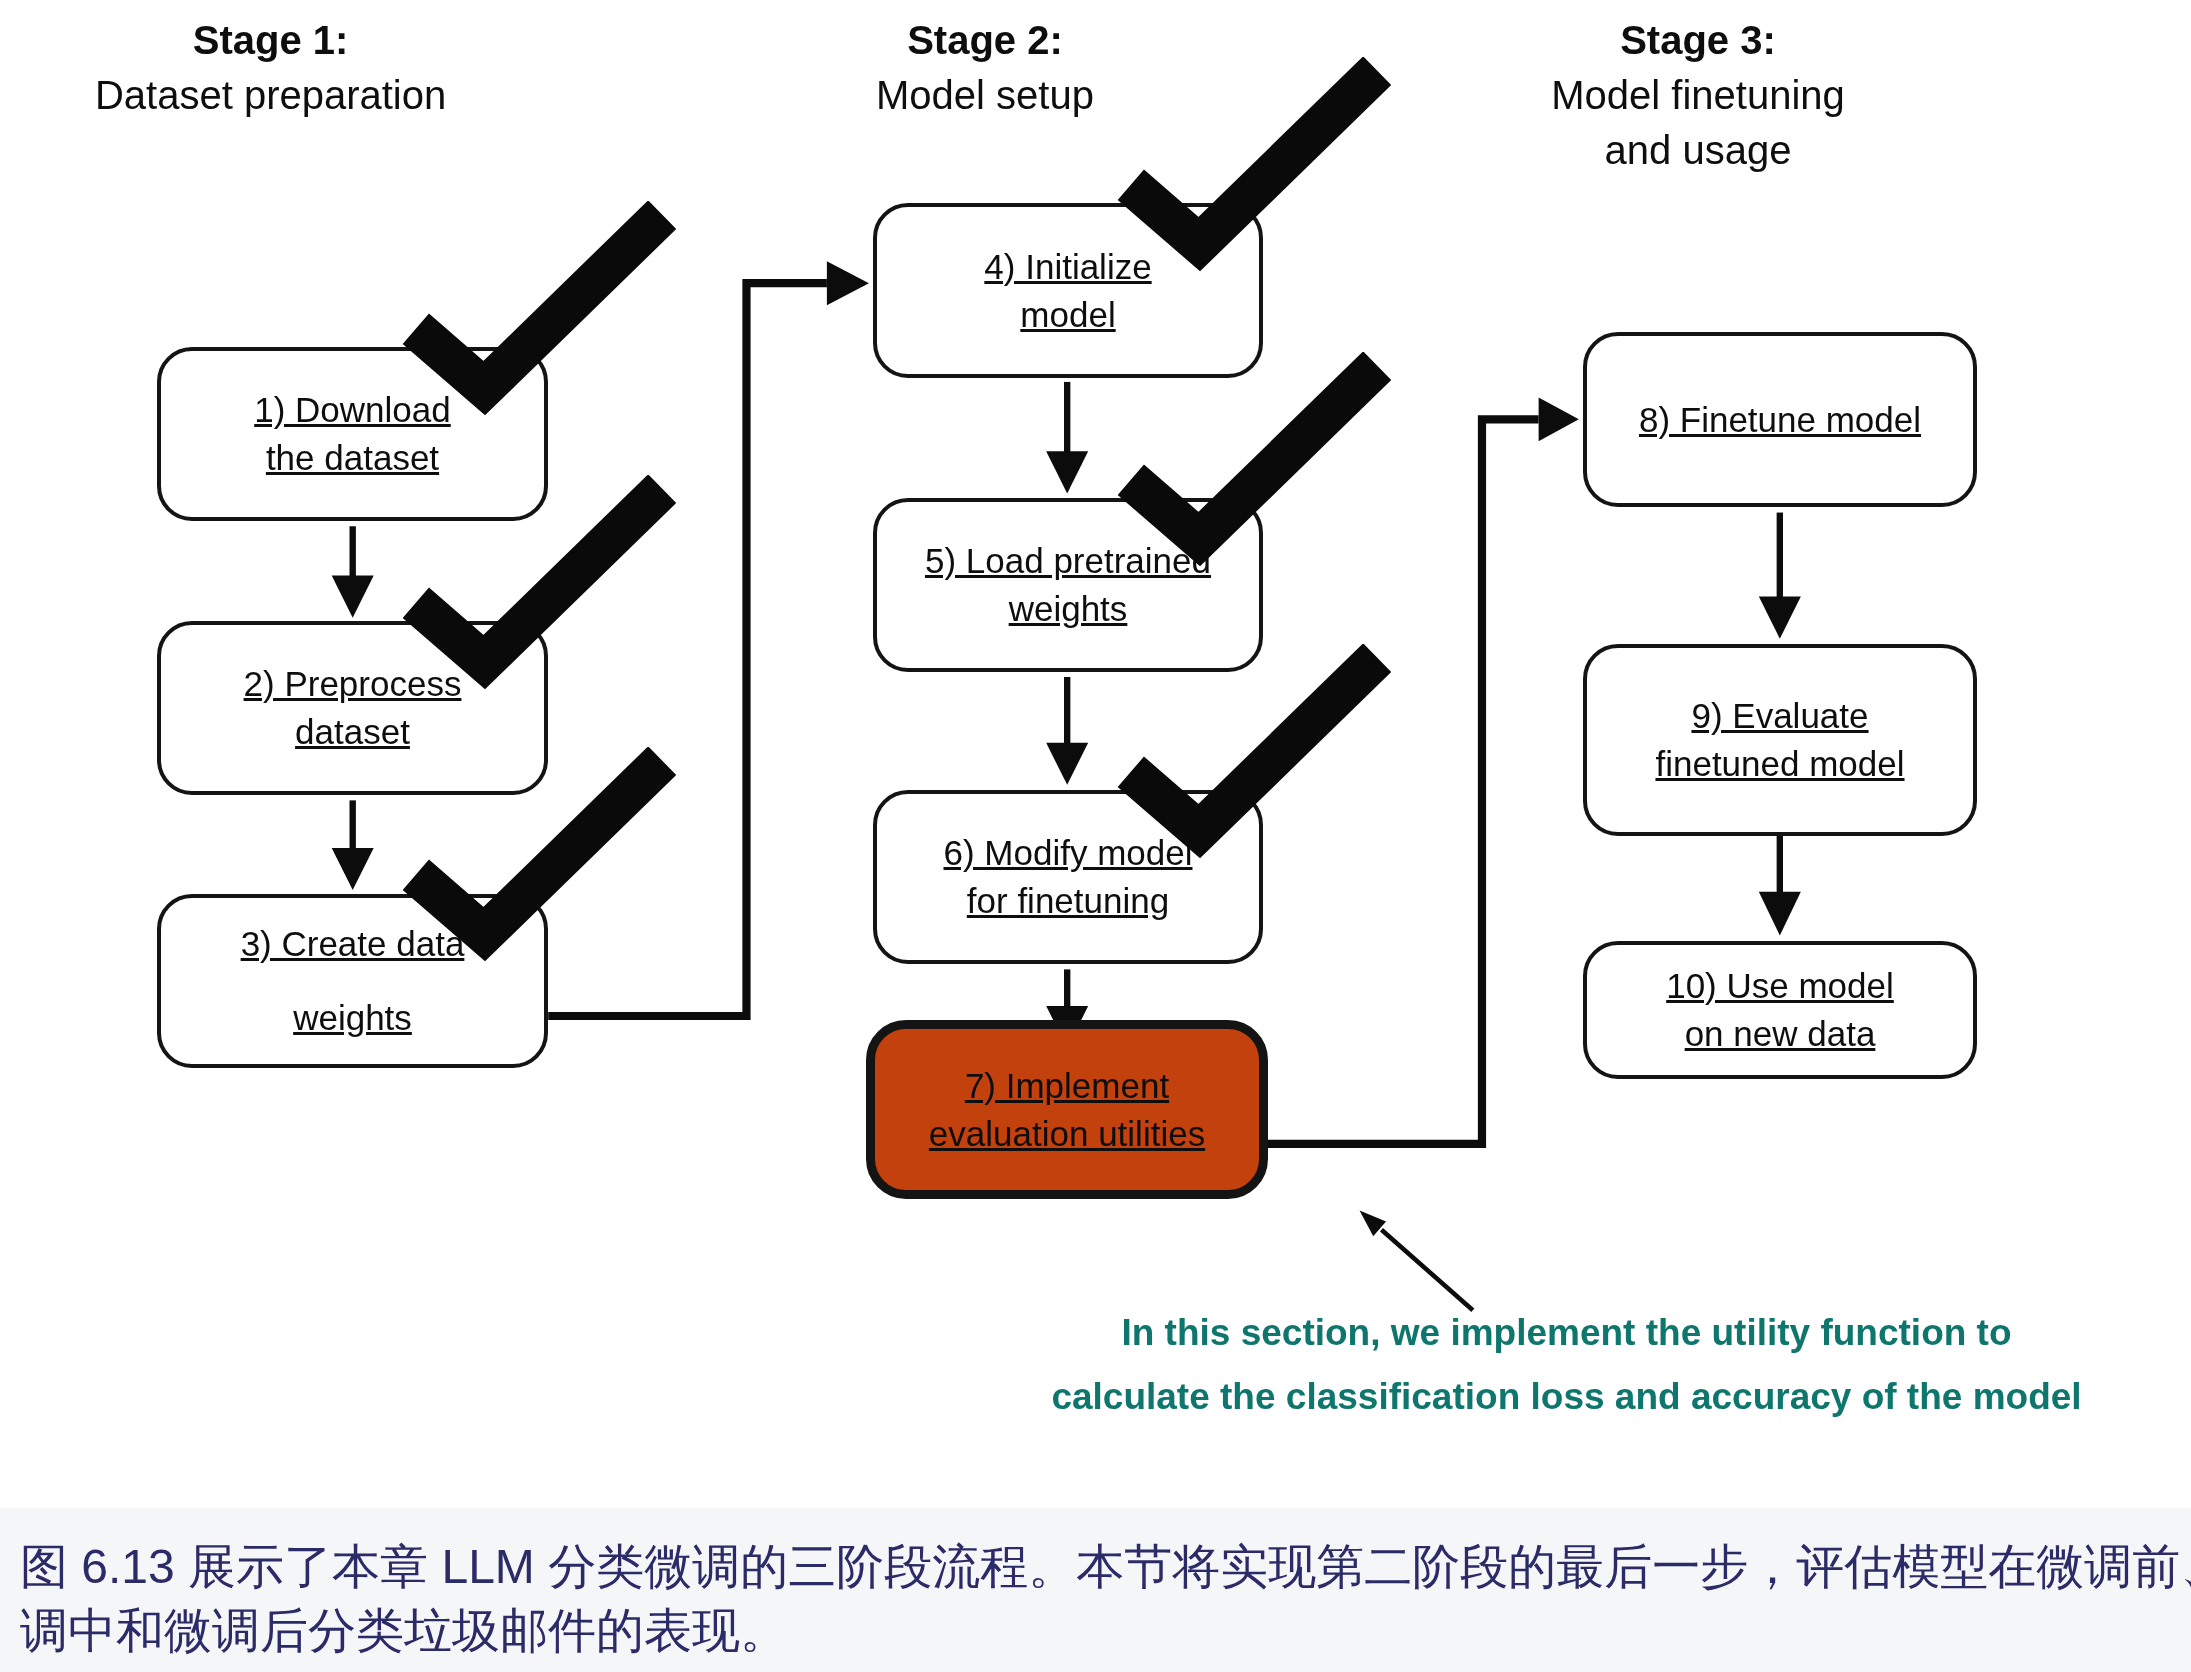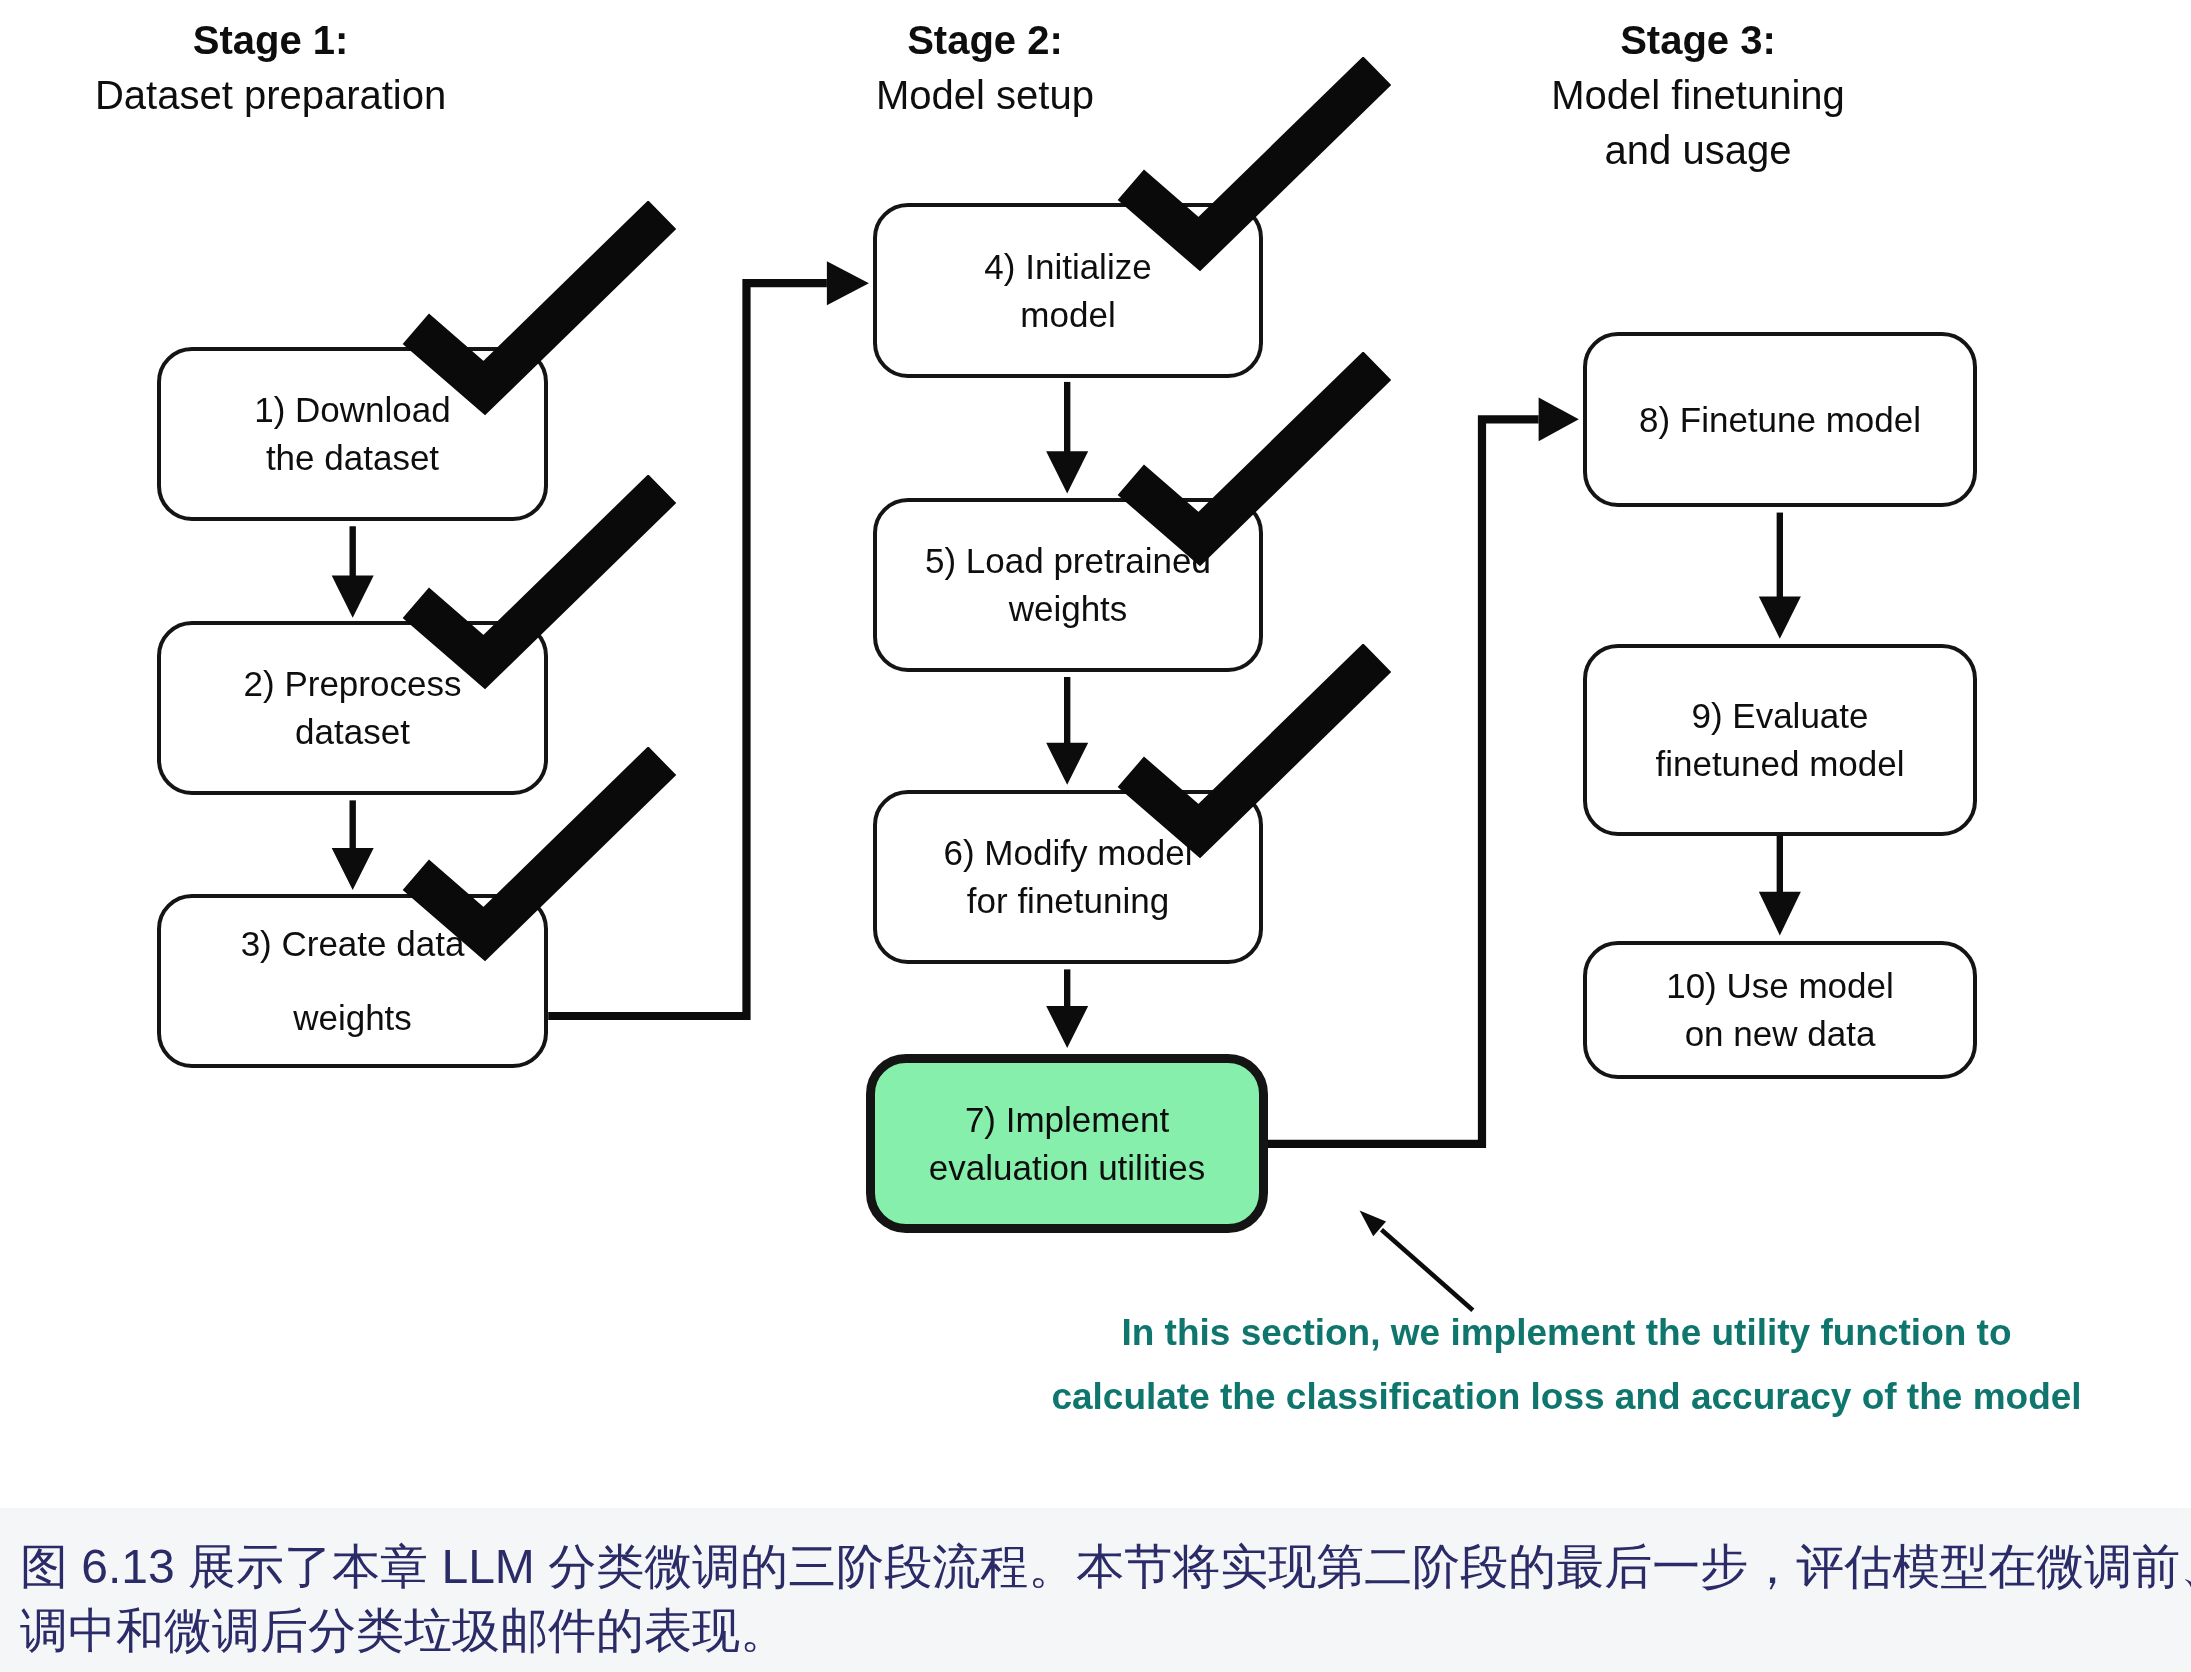--- a/index.html
+++ b/index.html
@@ -24,21 +24,21 @@
     border:4.6px solid #141414;border-radius:35px;
     background:#ffffff;
     display:flex;flex-direction:column;justify-content:center;align-items:center;
     text-align:center;
     font-size:35px;line-height:48px;color:#0e0e0e;
   }
   .box.hl{
     border-width:9.1px;border-radius:40px;
     background:#c9dcf5;
   }
-  .box span{display:block;}
+  .box span{display:block;text-decoration:underline;}
   .check{position:absolute;width:274px;height:219px;pointer-events:none;}
   .overlay{position:absolute;left:0;top:0;width:2191px;height:1672px;pointer-events:none;}
   .annotation{
     position:absolute;left:959px;top:1301px;width:1215px;
     text-align:center;font-weight:bold;
     font-size:37px;line-height:64px;color:#0f766e;
   }
   .annotation span{display:block;}
   .caption-strip{
     position:absolute;left:0;top:1508px;width:2191px;height:164px;
@@ -137,21 +137,21 @@
     <span>model</span>
   </div>
   <div class="box" style="left:873px;top:498px;width:390px;height:174px;">
     <span>5) Load pretrained</span>
     <span>weights</span>
   </div>
   <div class="box" style="left:873px;top:790px;width:390px;height:174px;">
     <span>6) Modify model</span>
     <span>for finetuning</span>
   </div>
-  <div class="box hl" style="left: 866px; top: 1054px; width: 402px; height: 179px; background: #86efac;">
+  <div class="box hl" style="left: 866px; top: 1020px; width: 402px; height: 179px; background: #c2410c;">
     <span>7) Implement</span>
     <span>evaluation utilities</span>
   </div>
 
   <div class="box" style="left:1583px;top:332px;width:394px;height:175px;">
     <span>8) Finetune model</span>
     <span></span>
   </div>
   <div class="box" style="left:1583px;top:644px;width:394px;height:192px;">
     <span>9) Evaluate</span>

